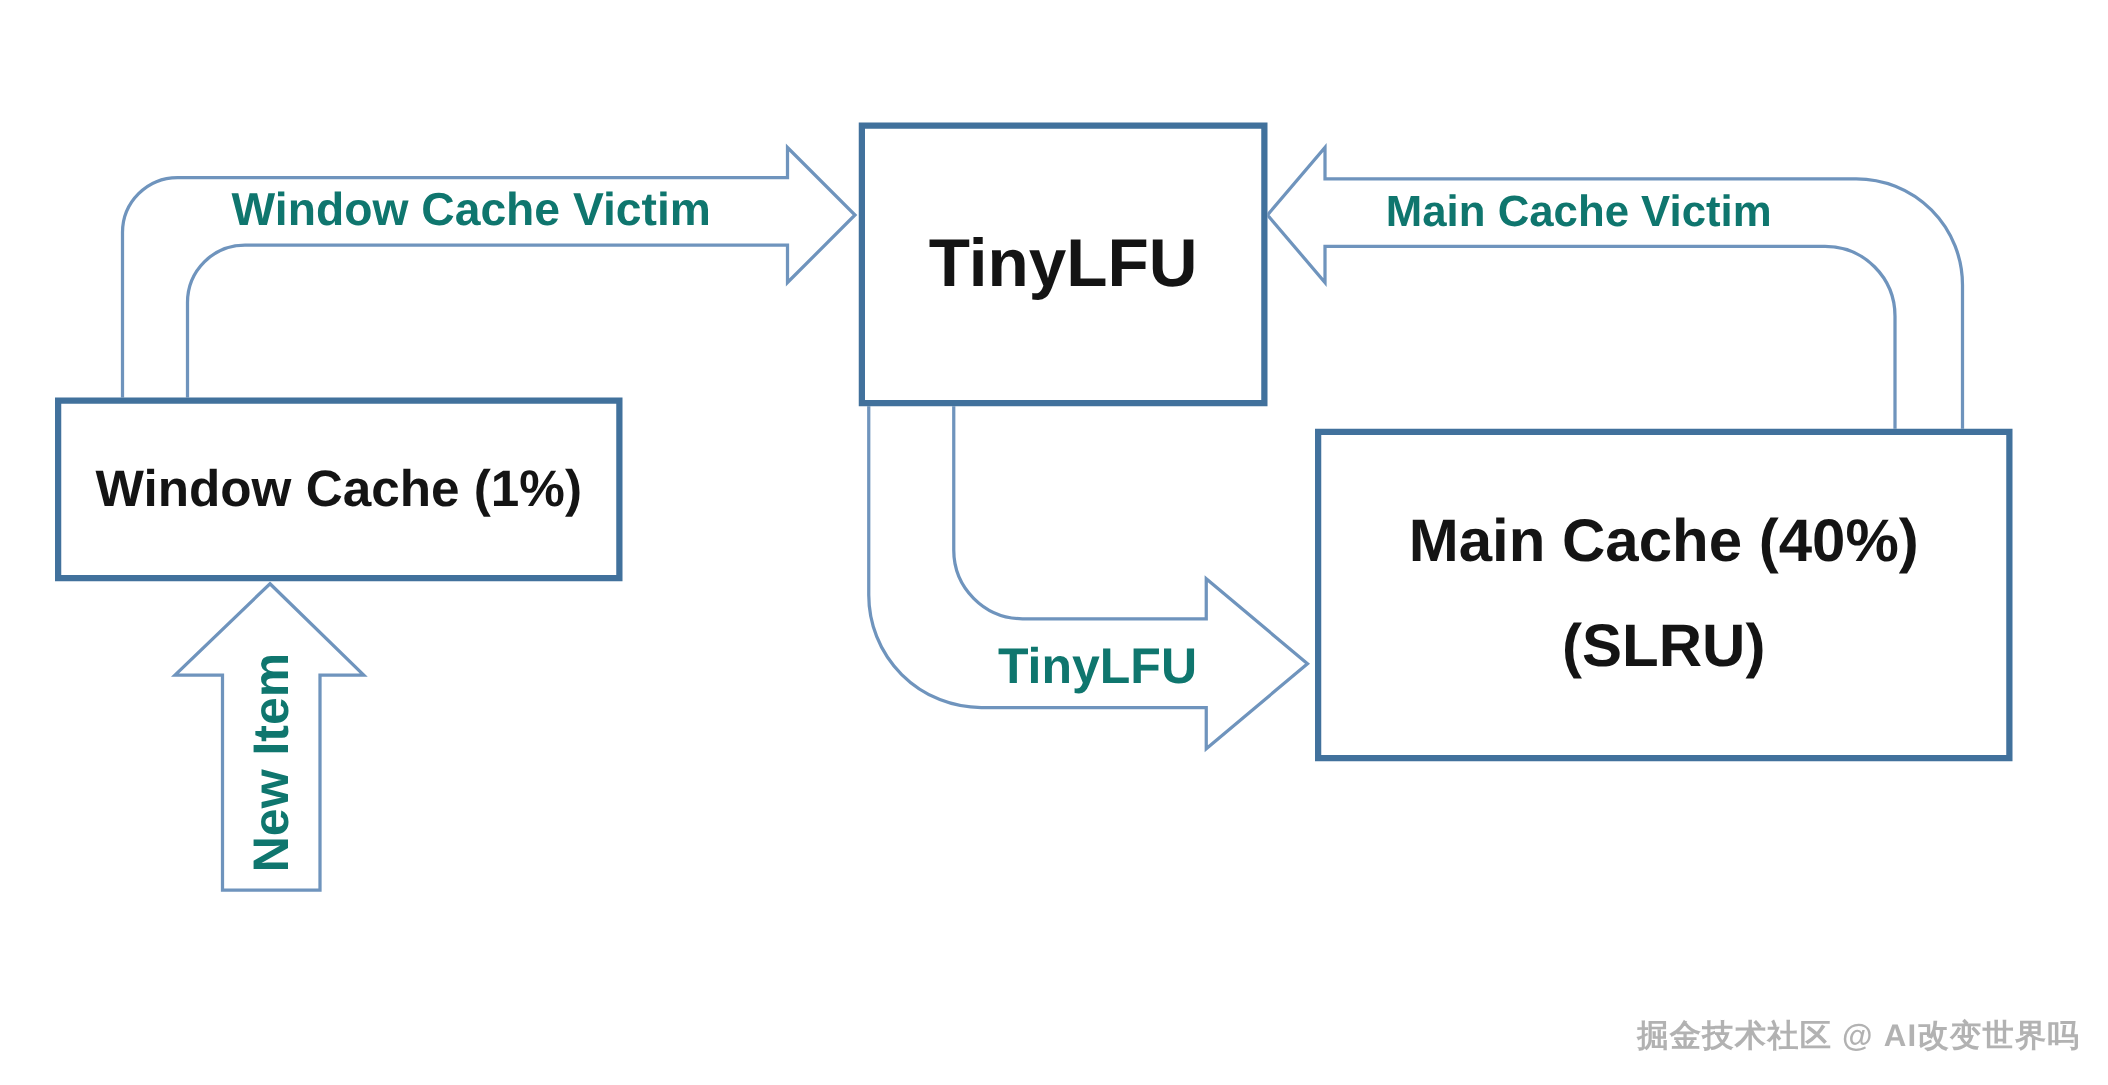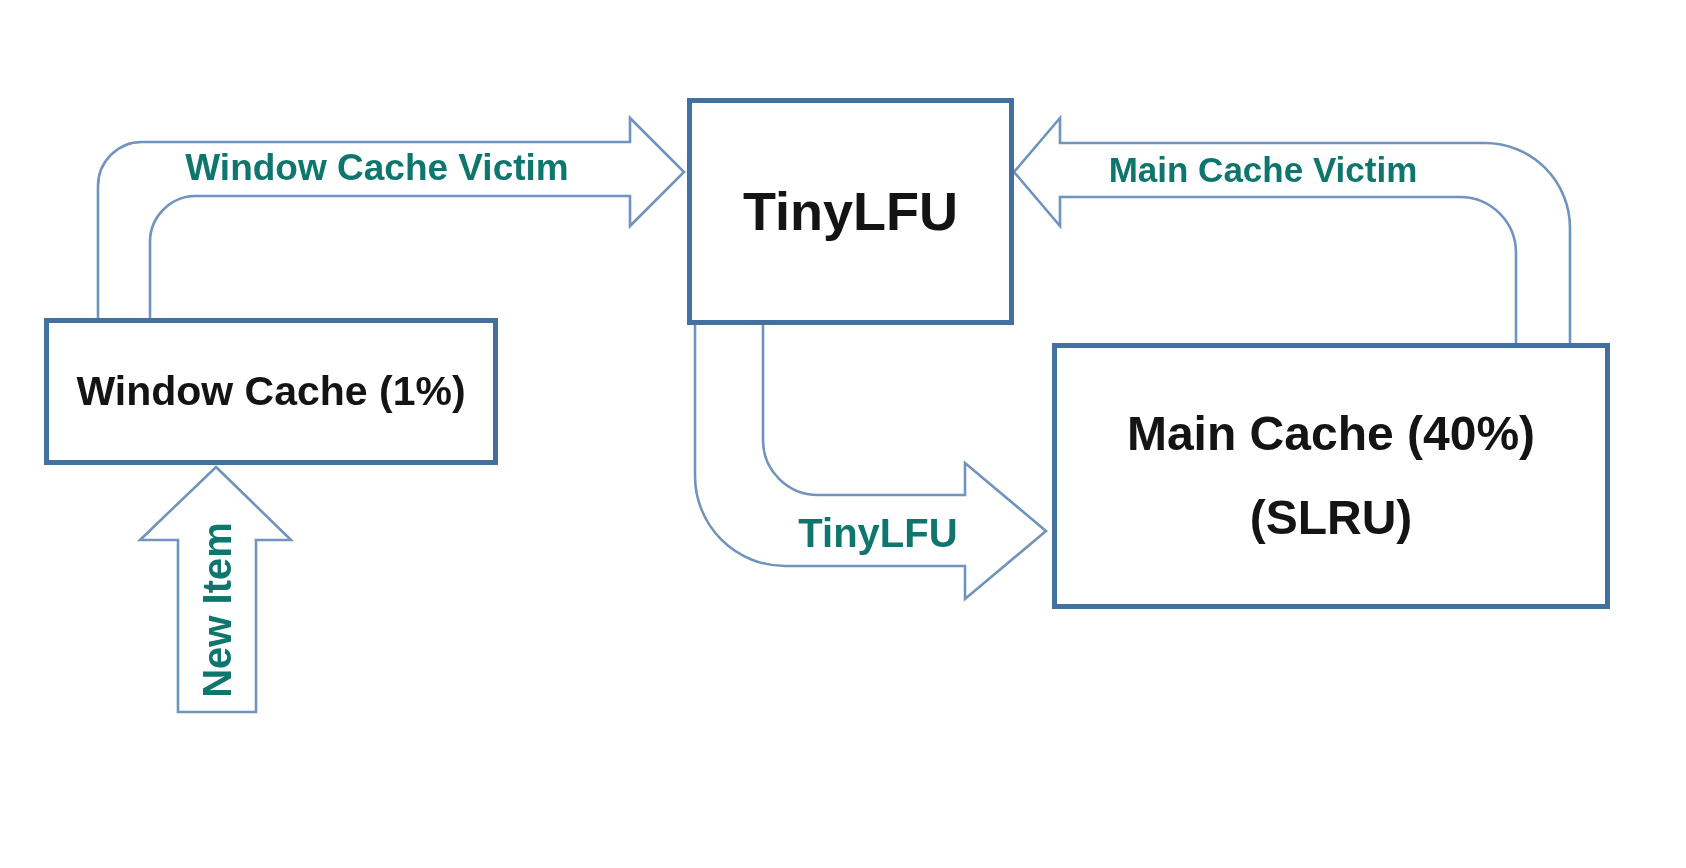--- a/index.html
+++ b/index.html
@@ -94,14 +94,15 @@
 
   <div class="edge-label label-window-victim">Window Cache Victim</div>
 
   <div class="edge-label label-main-victim">Main Cache Victim</div>
 
   <div class="edge-label label-winner">TinyLFU</div>
 
   <div class="edge-label label-new-item">New Item</div>
 
 
+  <div class="watermark">掘金技术社区 @ AI改变世界吗</div>
 
 </div>
 
 </body></html>

